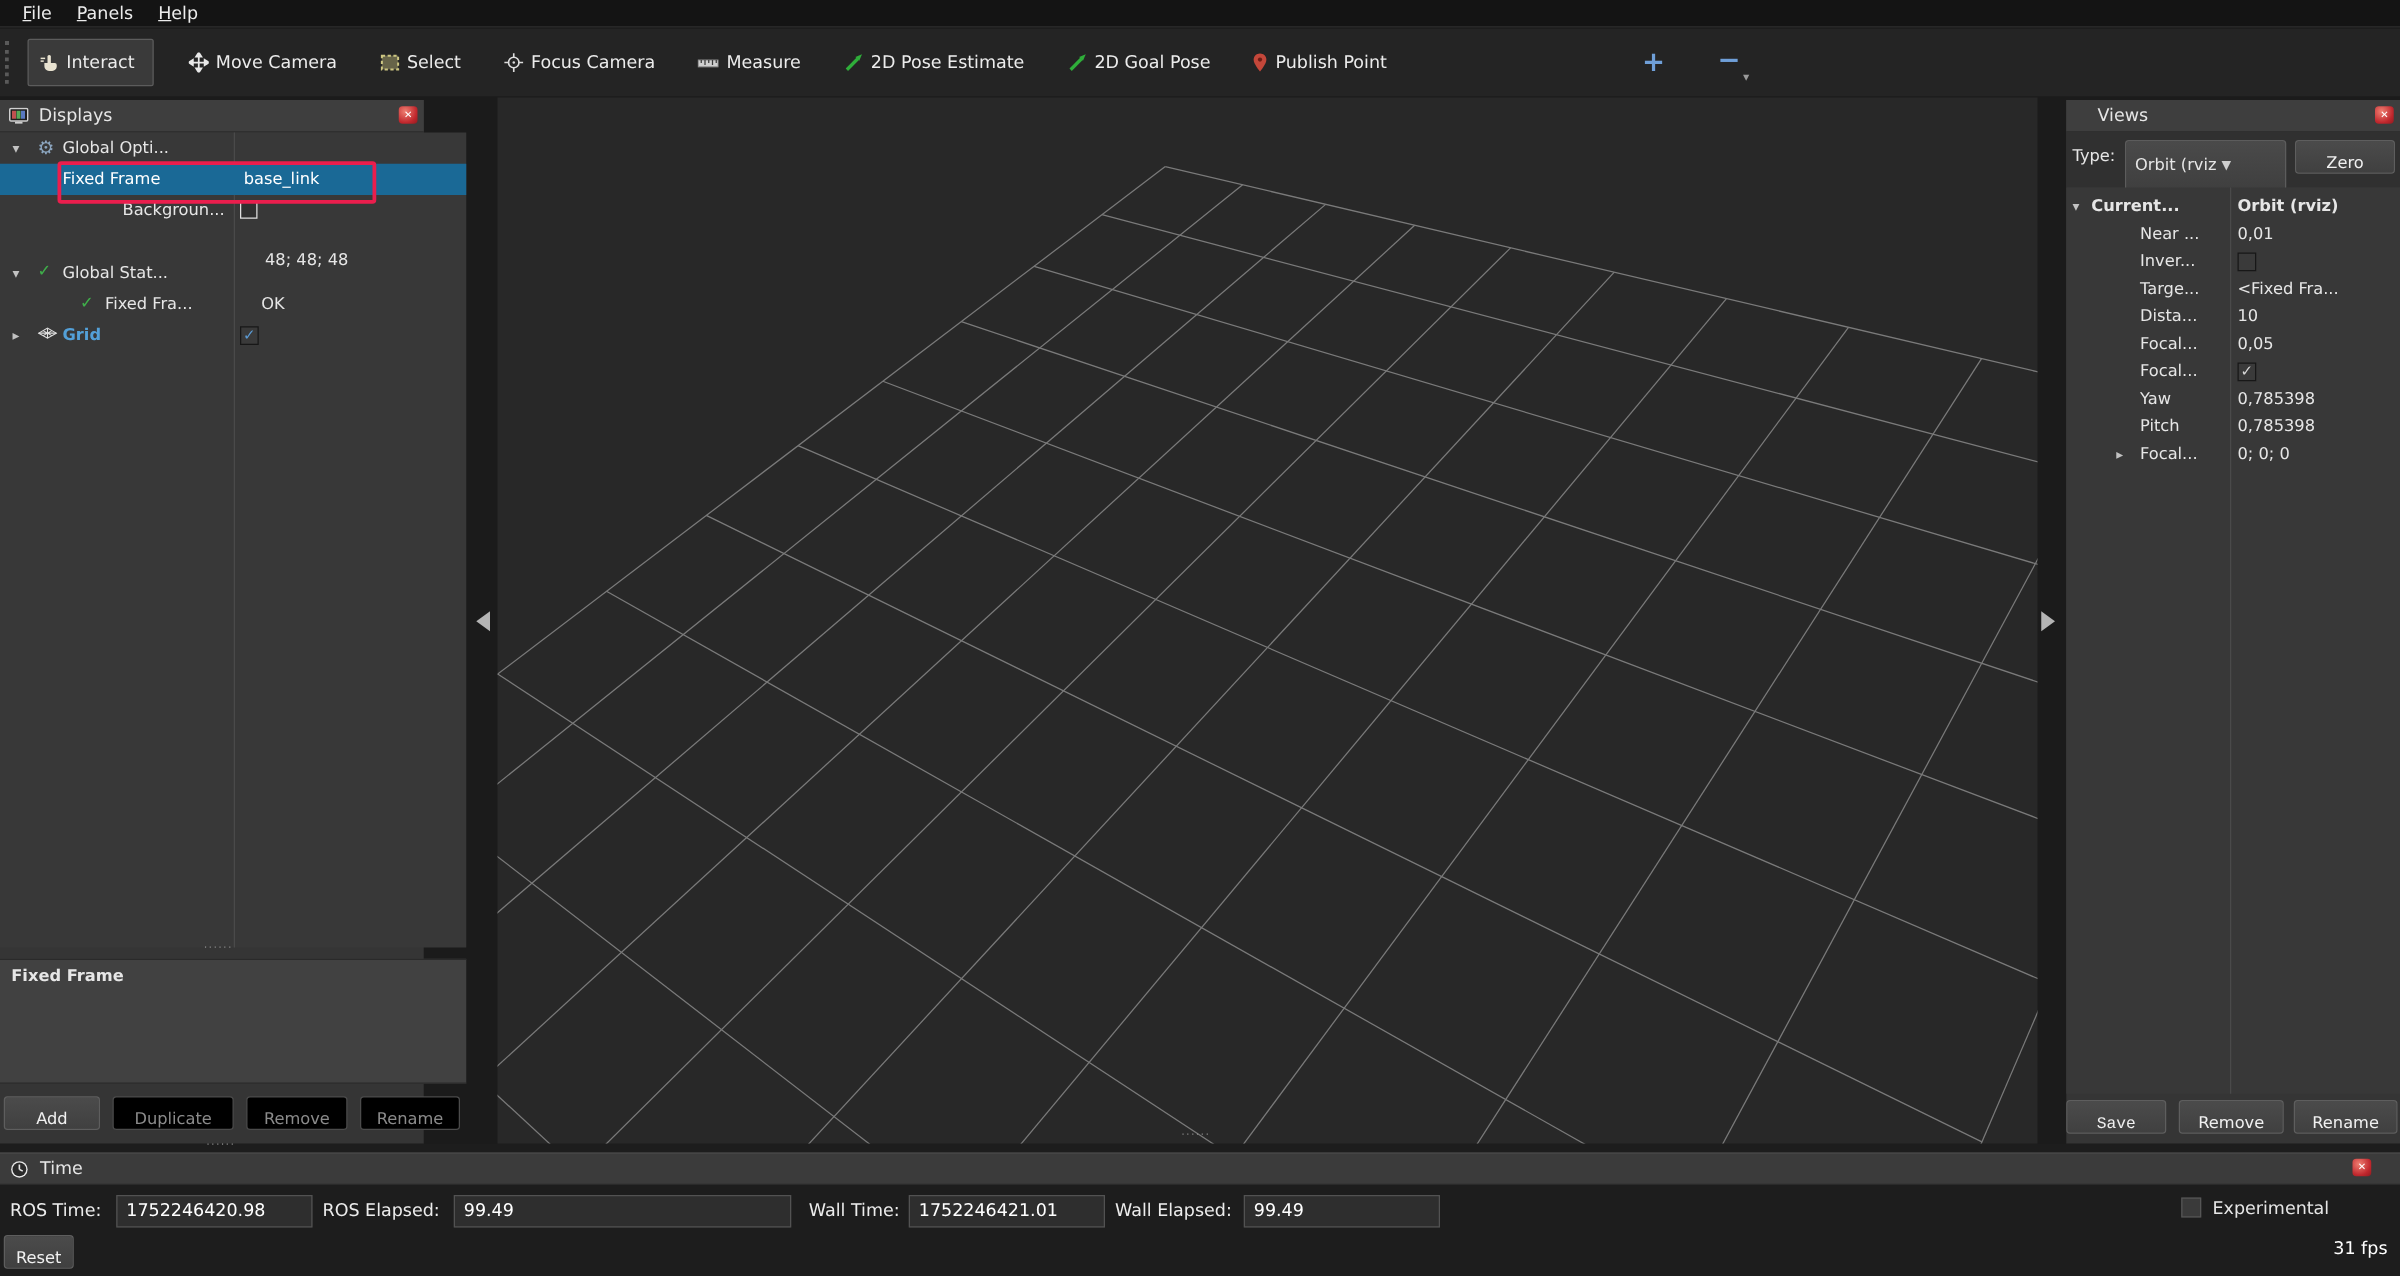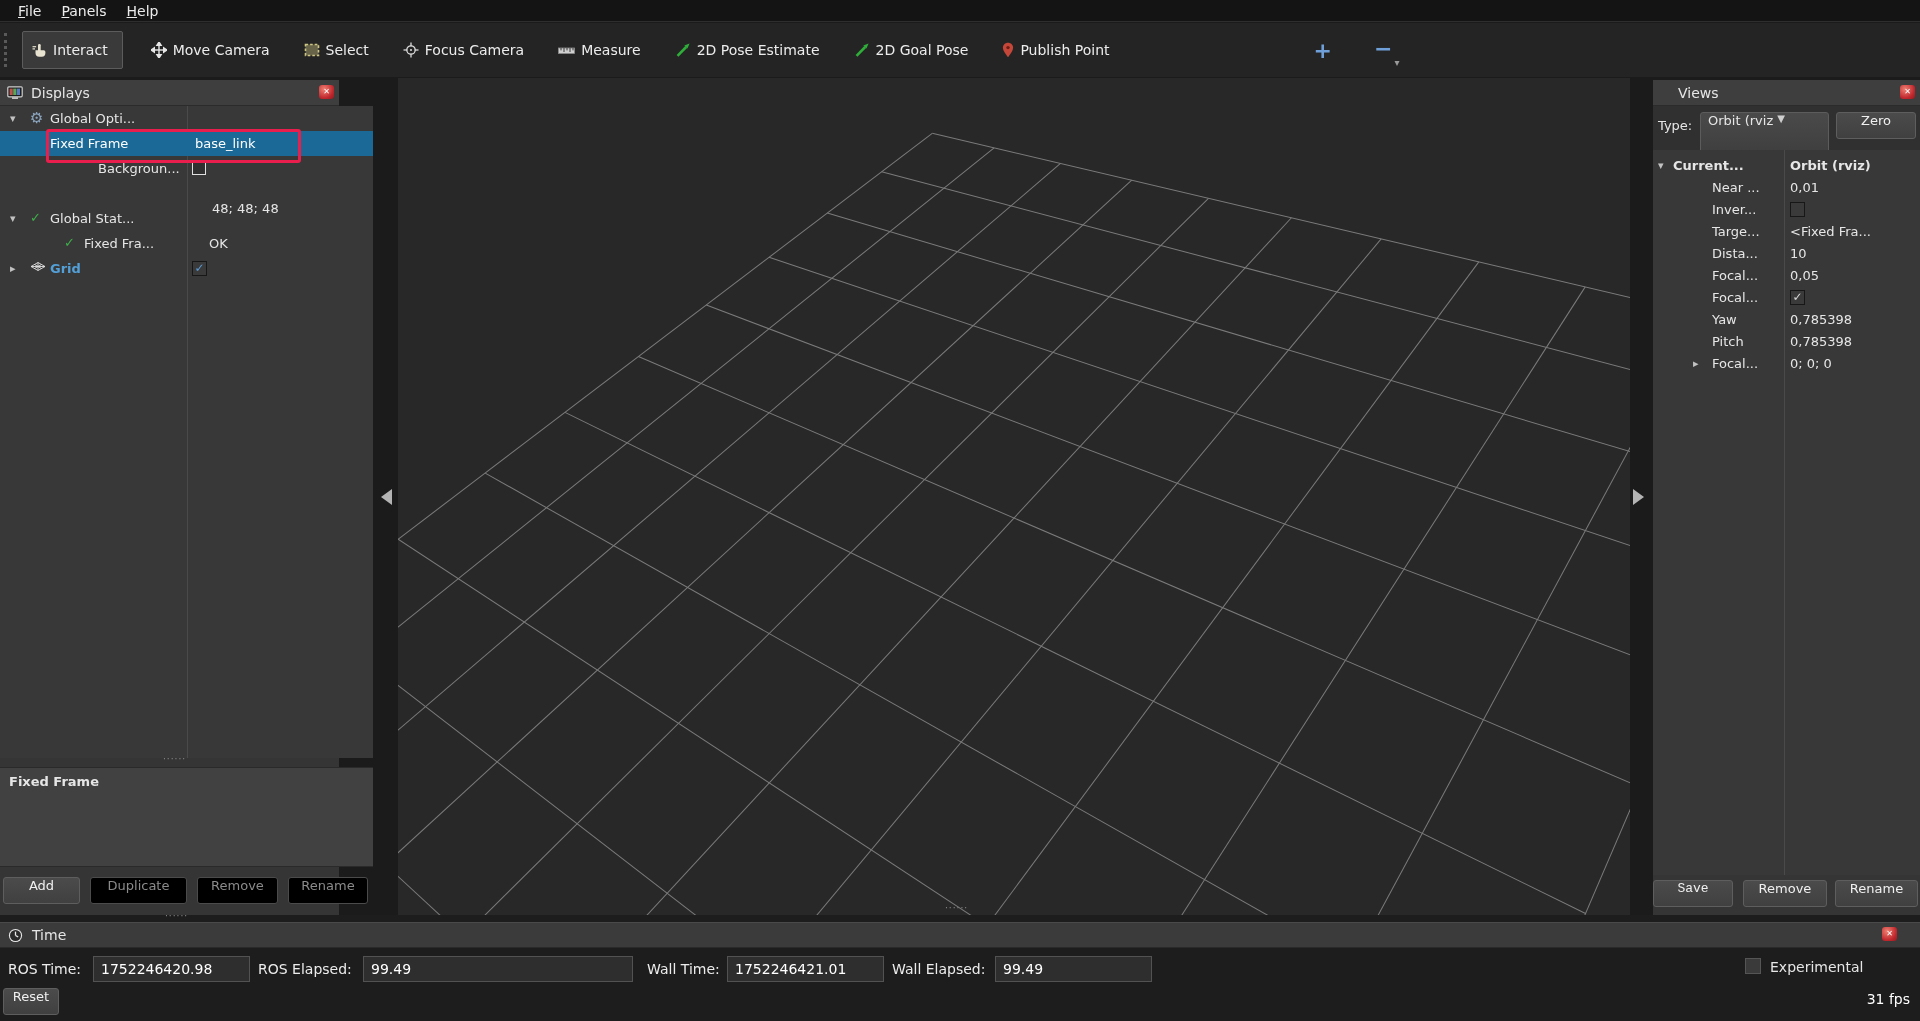--- a/index.html
+++ b/index.html
@@ -39,26 +39,26 @@
   .colsep{position:absolute;top:0;bottom:0;width:1px;background:#4a4a4a;}
   .trow{position:absolute;left:0;right:0;font-size:13px;}
   .trow span{position:absolute;white-space:nowrap;}
   .expander{color:#c2c2c2;font-size:11px;}
   .cbox{position:absolute;width:15px;height:15px;background:#3a3a3a;border:1px solid #171717;
         box-sizing:border-box;text-align:center;line-height:13px;font-size:12px;font-weight:bold;}
   .swatch{position:absolute;width:14px;height:14px;box-sizing:border-box;border:1px solid #e0e0e0;}
 
   #views-typerow{position:absolute;left:0;top:26px;width:267px;height:44px;background:#303030;font-size:13px;}
   #type-dropdown{position:absolute;left:47px;top:6px;width:129px;height:41px;background:linear-gradient(#4a4a4a,#3f3f3f);
-                 border:1px solid #5c5c5c;border-radius:3px;display:flex;align-items:flex-start;box-sizing:border-box;
+                 border:1px solid #5c5c5c;border-radius:3px;display:flex;align-items:center;box-sizing:border-box;
                  padding-left:7px;overflow:hidden;}
   #type-dropdown .dd-arrow{margin-left:4px;font-size:10px;color:#cfcfcf;}
 
   .btn{position:absolute;height:27px;background:linear-gradient(#4b4b4b,#404040);border:1px solid #5e5e5e;
-       border-radius:3px;color:#f0f0f0;font-size:13px;display:flex;align-items:flex-start;justify-content:center;
+       border-radius:3px;color:#f0f0f0;font-size:13px;display:flex;align-items:flex-end;justify-content:center;
        box-sizing:border-box;}
   .btn.disabled{color:#8b8b8b;background:#000000;border-color:#4b4b4b;}
 
   #displays-desc{position:absolute;left:0;top:687px;width:373px;height:100px;background:#414141;
                  border-top:1px solid #2a2a2a;border-bottom:1px solid #2a2a2a;
                  padding:6px 9px;box-sizing:border-box;font-size:13px;line-height:1.3;}
   #displays-desc .desc-title{font-weight:bold;}
 
   
   #red-outline{position:absolute;border-radius:3px;z-index:6;pointer-events:none;}

